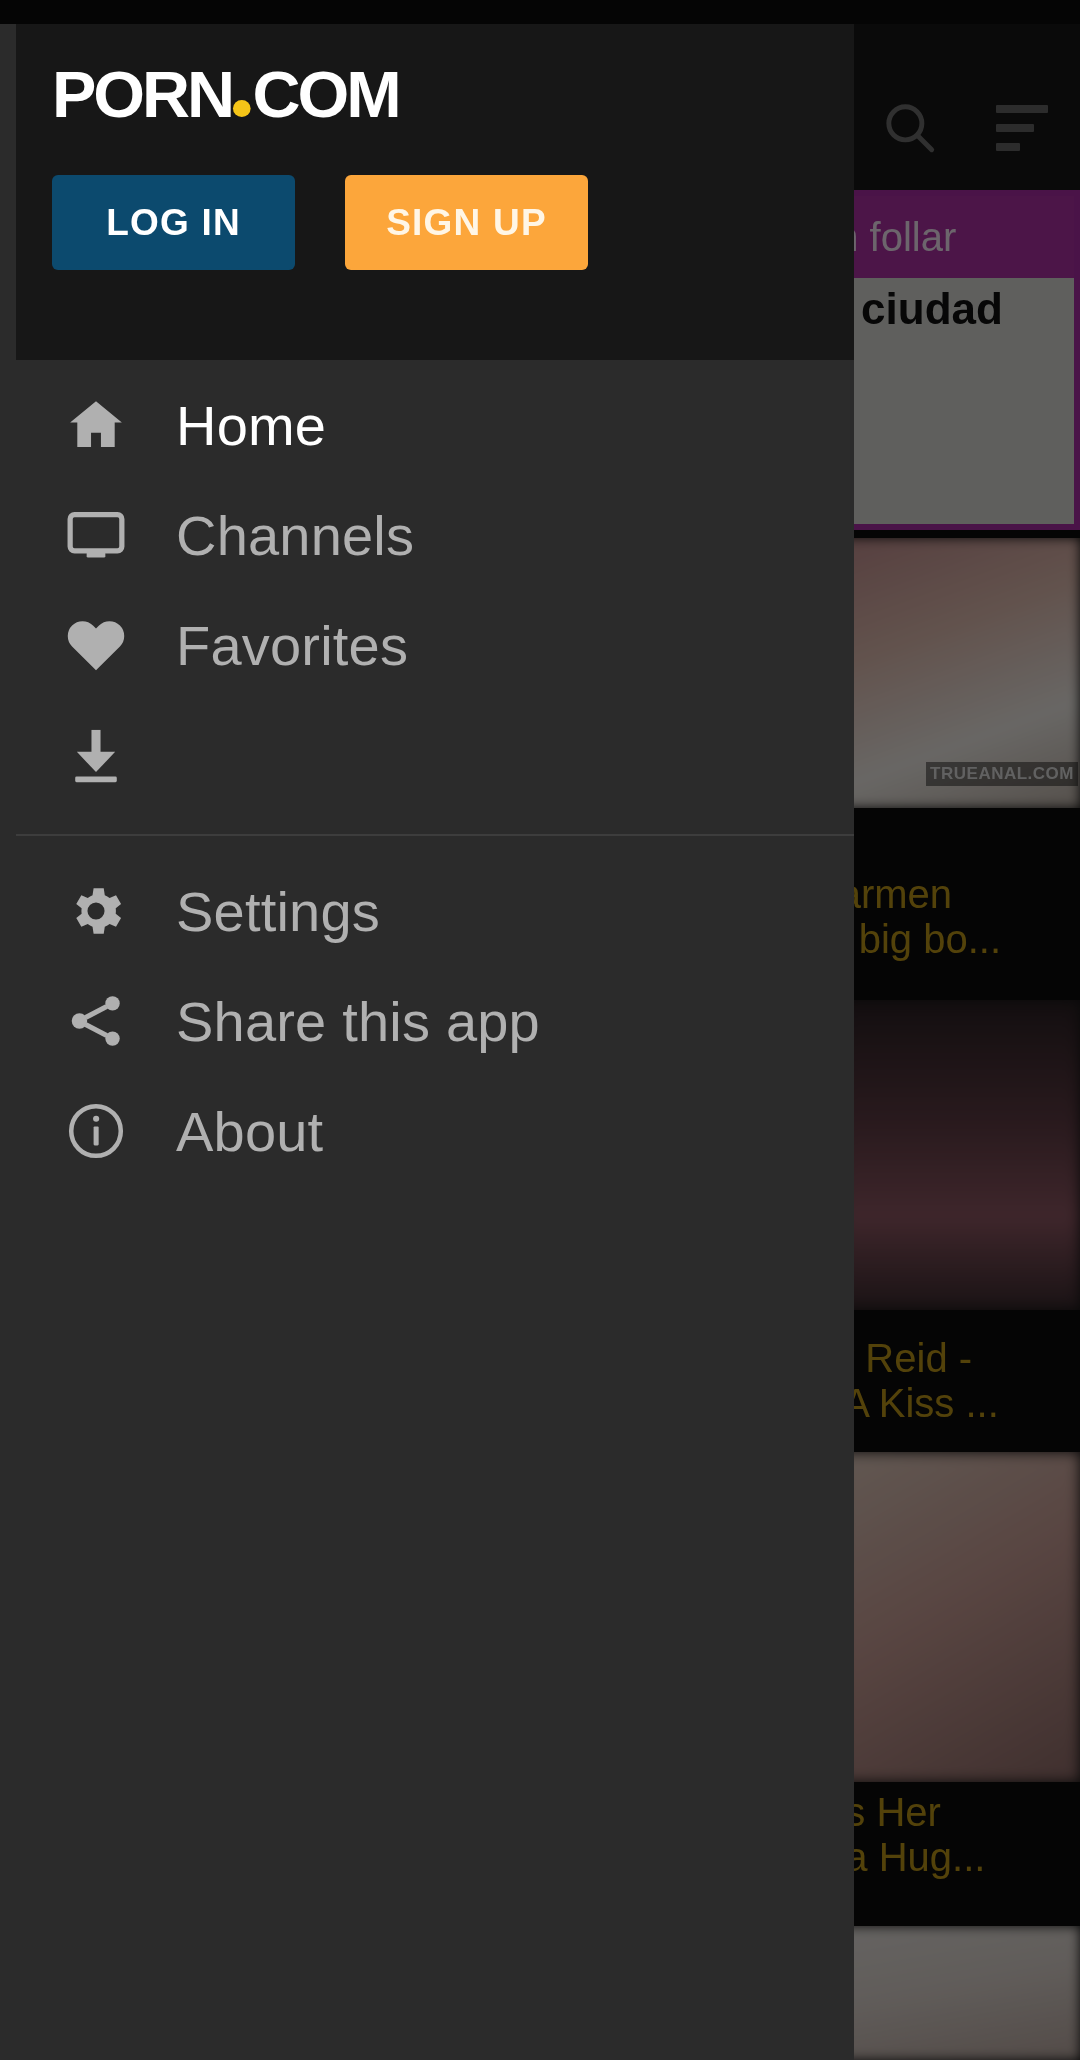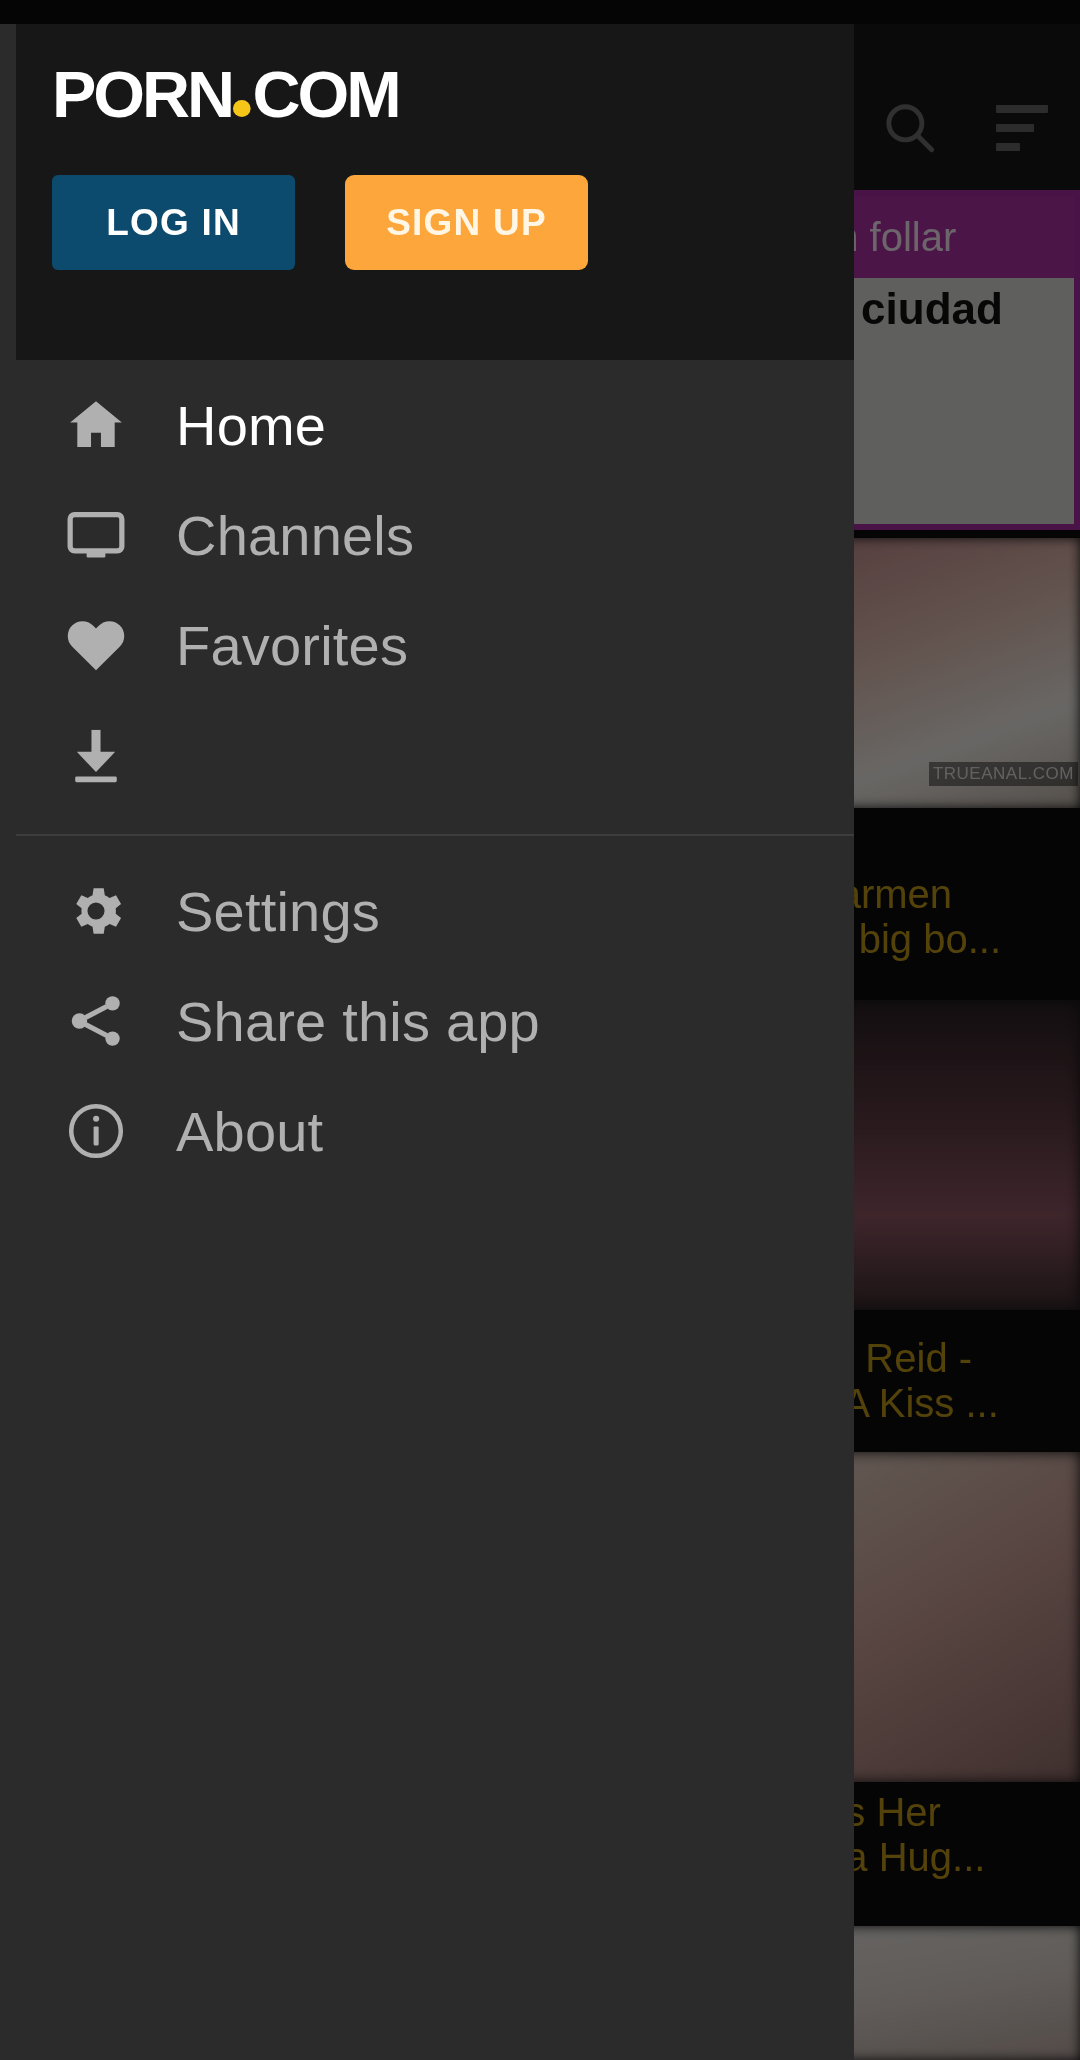--- a/index.html
+++ b/index.html
@@ -16,21 +16,21 @@
   .ad-body{height:100%;background:#d2d2cf;display:flex;align-items:flex-start;padding-top:6px;}
   .ad-body span{font-size:44px;color:#101010;font-weight:600;white-space:nowrap;margin-left:-24px;}
 
   .thumb{position:absolute;left:840px;width:240px;overflow:hidden;background:#151515;}
   .thumb .ph{position:absolute;inset:0;}
   .vid-title{position:absolute;left:840px;width:240px;color:#b99318;font-size:40px;
              line-height:1.12;white-space:nowrap;overflow:hidden;}
   .vid-title i{font-style:normal;display:block;margin-left:-28px;}
   .wm{position:absolute;font-family:"Liberation Sans",sans-serif;font-size:17px;
       color:#d8d8d8;background:rgba(0,0,0,.45);padding:2px 4px;letter-spacing:.5px;
-      font-weight:400;}
+      font-weight:700;}
 
   
   .sk-a{background:linear-gradient(160deg,#c08d8d 0%,#d9b6aa 35%,#e8e4df 70%,#bdb2a8 100%);filter:blur(6px);}
   .sk-b{background:linear-gradient(180deg,#2a2023 0%,#5c3a42 40%,#8a5560 70%,#3a2a2e 100%);filter:blur(7px);}
   .sk-c{background:linear-gradient(150deg,#d8c3b6 0%,#c49a92 45%,#8d6a67 100%);filter:blur(7px);}
   .sk-e{background:linear-gradient(170deg,#e0dcd8 0%,#d6cdc7 45%,#b7a69f 100%);filter:blur(6px);}
 
   
   .hdr-icons{position:absolute;top:24px;left:838px;width:242px;height:336px;}
   .ibtn{position:absolute;top:56px;width:96px;height:96px;display:flex;
@@ -54,21 +54,21 @@
   .logo-txt{font-family:"Liberation Sans",sans-serif;font-weight:700;font-size:64px;
             color:#fff;letter-spacing:-3px;line-height:1;
             transform:scaleX(1.04);transform-origin:left center;}
   .logo-dot{display:inline-block;width:17px;height:17px;border-radius:50%;
             background:#f5c518;margin:0 2px 0 1px;vertical-align:baseline;}
 
   .auth{position:absolute;left:36px;top:151px;display:flex;gap:50px;}
   .btn{height:95px;border-radius:6px;display:flex;align-items:center;justify-content:center;
        font-size:37px;font-weight:700;letter-spacing:1.2px;box-sizing:border-box;}
   .btn-login{width:243px;background:#0c4a6e;color:#ffffff;}
-  .btn-signup{width:243px;background:#fca63b;color:#fff6e6;border-radius:9px;}
+  .btn-signup{width:243px;background:#fca63b;color:#fff6e6;}
 
   .nav{padding-top:10px;}
   .nav-item{height:110px;display:flex;align-items:center;padding-left:0;box-sizing:border-box;}
   .nav-ico{width:160px;display:flex;align-items:center;justify-content:center;flex:0 0 160px;}
   .nav-lbl{font-size:56px;color:#b0b0b0;letter-spacing:.2px;}
   .nav-item.active .nav-lbl{color:#ffffff;}
   .divider{height:2px;background:#3d3d3d;margin:24px 0 20px 0;}
 
   svg{display:block;}
 </style>

